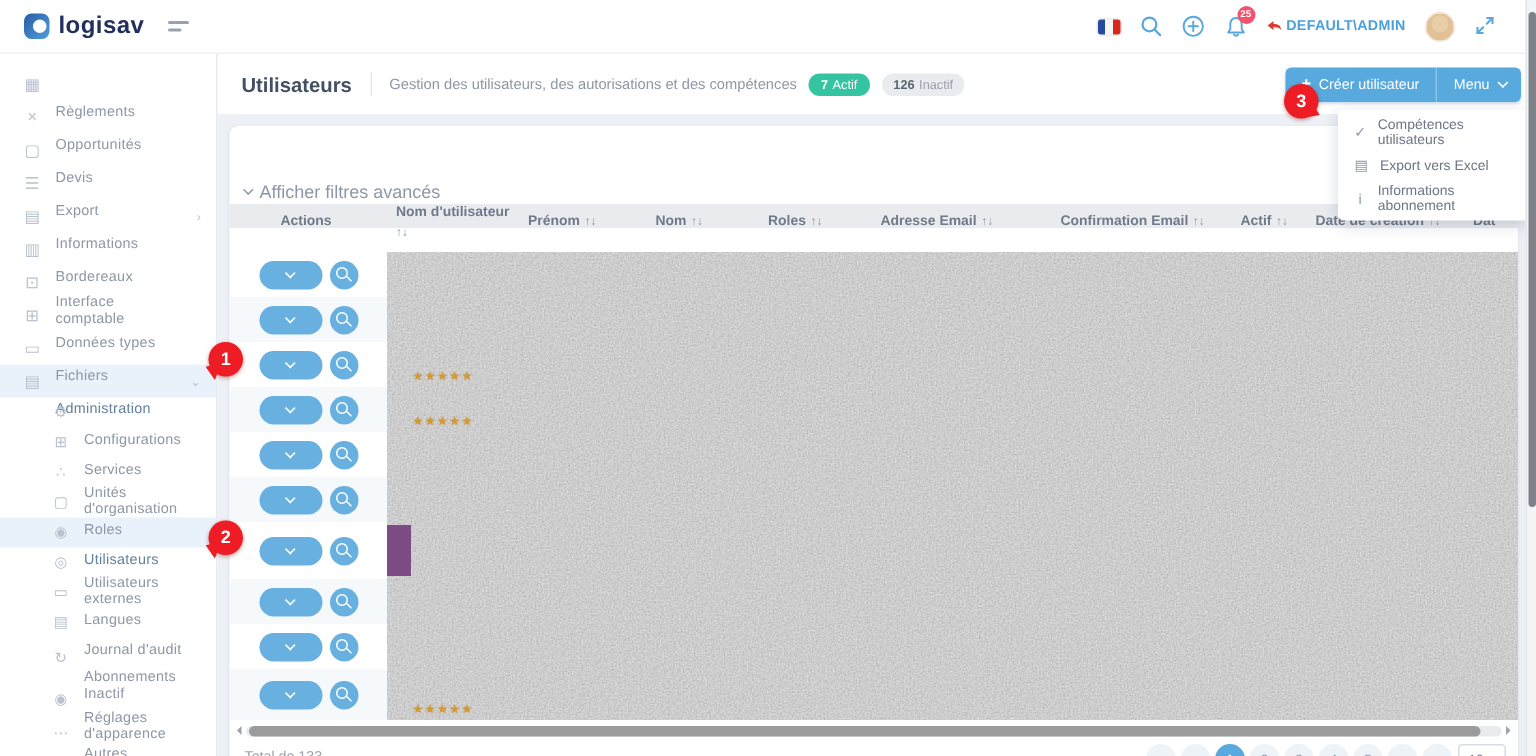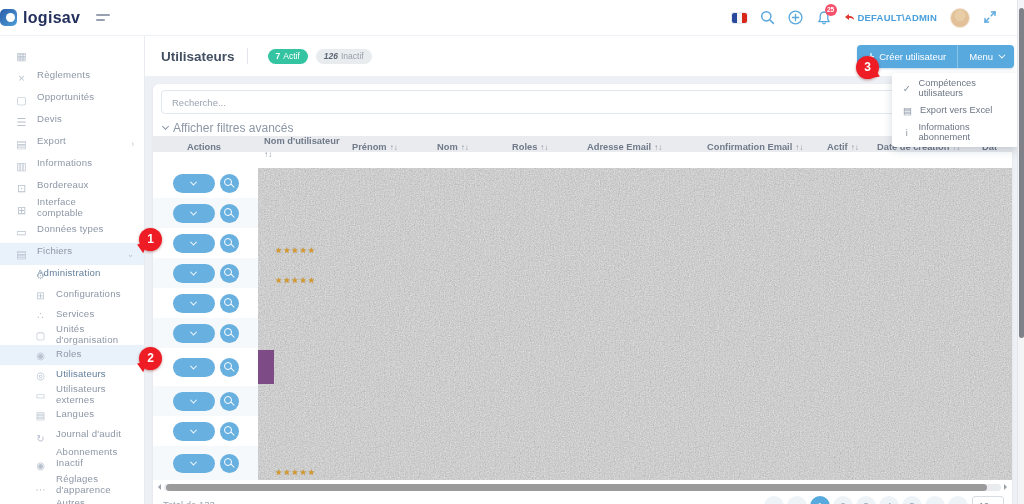--- a/index.html
+++ b/index.html
@@ -2,21 +2,21 @@
 <html><head>
 <meta charset="utf-8">
 <style>
   * { margin:0; padding:0; box-sizing:border-box; }
   html,body { width:1024px; height:504px; overflow:hidden; background:#edf0f4;
     font-family:"Liberation Sans", sans-serif; }
 
   
   .topbar { position:absolute; left:0; top:0; width:1024px; height:36px; background:#fff;
     border-bottom:1px solid #eef1f5; display:flex; align-items:center; z-index:40; }
-  .logo-wrap { display:flex; align-items:center; gap:6px; }
+  .logo-wrap { display:flex; align-items:center; gap:6px; padding-left:16px; }
   .logo-mark { width:17px; height:17px; border-radius:5px;
     background:linear-gradient(135deg,#2a5ca8,#4e9fd8); position:relative; }
   .logo-mark::after { content:""; position:absolute; right:2px; top:4px; width:9px; height:9px;
     border-radius:50%; background:#fff; }
   .logo-text { font-size:16px; font-weight:bold; color:#232f5c; letter-spacing:.3px; }
   .burger { margin-left:16px; display:flex; flex-direction:column; gap:3px; cursor:pointer; }
   .burger span { display:block; height:2px; border-radius:2px; background:#97a1b0; }
   .burger span:nth-child(1){ width:14px; } .burger span:nth-child(2){ width:9px; }
   .topbar-right { margin-left:auto; display:flex; align-items:center; gap:13px; padding-right:26px; }
   .flag { width:15px; height:10px; border-radius:2px;
@@ -54,21 +54,21 @@
   .page-header { position:absolute; left:0; top:0; right:0; height:40px; background:#fff;
     display:flex; align-items:center; padding:0 10px 0 16px; }
   .page-title { font-size:13.5px; font-weight:bold; color:#435061; }
   .ph-divider { width:1px; height:16px; background:#e3e7ec; margin:0 12px; }
   .page-subtitle { font-size:9.8px; color:#8d97a6; }
   .badge { display:inline-flex; align-items:center; gap:3px; border-radius:9px; height:15px;
     padding:0 8px; font-size:8.5px; margin-left:8px; }
   .badge.green { background:#35c4a2; color:#fff; }
   .badge.green b { color:#fff; }
   .badge.gray { background:#e9ecef; color:#98a0ab; }
-  .badge.gray b { color:#5c6673;font-style:italic; }
+  .badge.gray b { color:#5c6673; }
   .btn-group { margin-left:auto; display:flex; background:#57a9de; border-radius:4px; height:23px;
     overflow:hidden; box-shadow:0 1px 2px rgba(60,120,180,.25); }
   .btn-part { display:flex; align-items:center; gap:5px; padding:0 11px; color:#fff;
     font-size:9.5px; cursor:pointer; }
   .btn-part + .btn-part { border-left:1px solid rgba(255,255,255,.3); }
   .plus-glyph { font-size:11px; font-weight:bold; line-height:1; }
   .css-chev { width:5px; height:5px; border-right:1.3px solid #fff; border-bottom:1.3px solid #fff;
     transform:rotate(45deg) translateY(-2px); display:inline-block; }
 
   
@@ -318,20 +318,21 @@
       <span class="s-label">Autres réglages</span>
       <span class="s-chev"></span>
     </div>
   </div>
 
 <div class="main">
 
   <div class="page-header">
     <span class="page-title">Utilisateurs</span>
     <span class="ph-divider"></span>
+    <span class="page-subtitle">Gestion des utilisateurs, des autorisations et des compétences</span>
     <span class="badge green">
       <b>7</b>
         <span>Actif</span>
     </span>
     <span class="badge gray">
       <b>126</b>
         <span>Inactif</span>
     </span>
     <div class="btn-group">
       <span class="btn-part">
@@ -339,21 +340,20 @@
         <span>Créer utilisateur</span>
       </span>
       <span class="btn-part">
         <span>Menu</span>
         <span class="css-chev"></span>
       </span>
     </div>
   </div>
 
   <div class="card">
-    <input class="search-input" type="text" placeholder="Recherche..." style="">
     <div class="adv-filters">
       <span class="css-chev"></span>
       <span>Afficher filtres avancés</span>
     </div>
 
     <div class="thead">
 
     <div class="th center">
           <span>Actions</span>
           <span class="sort"></span>

